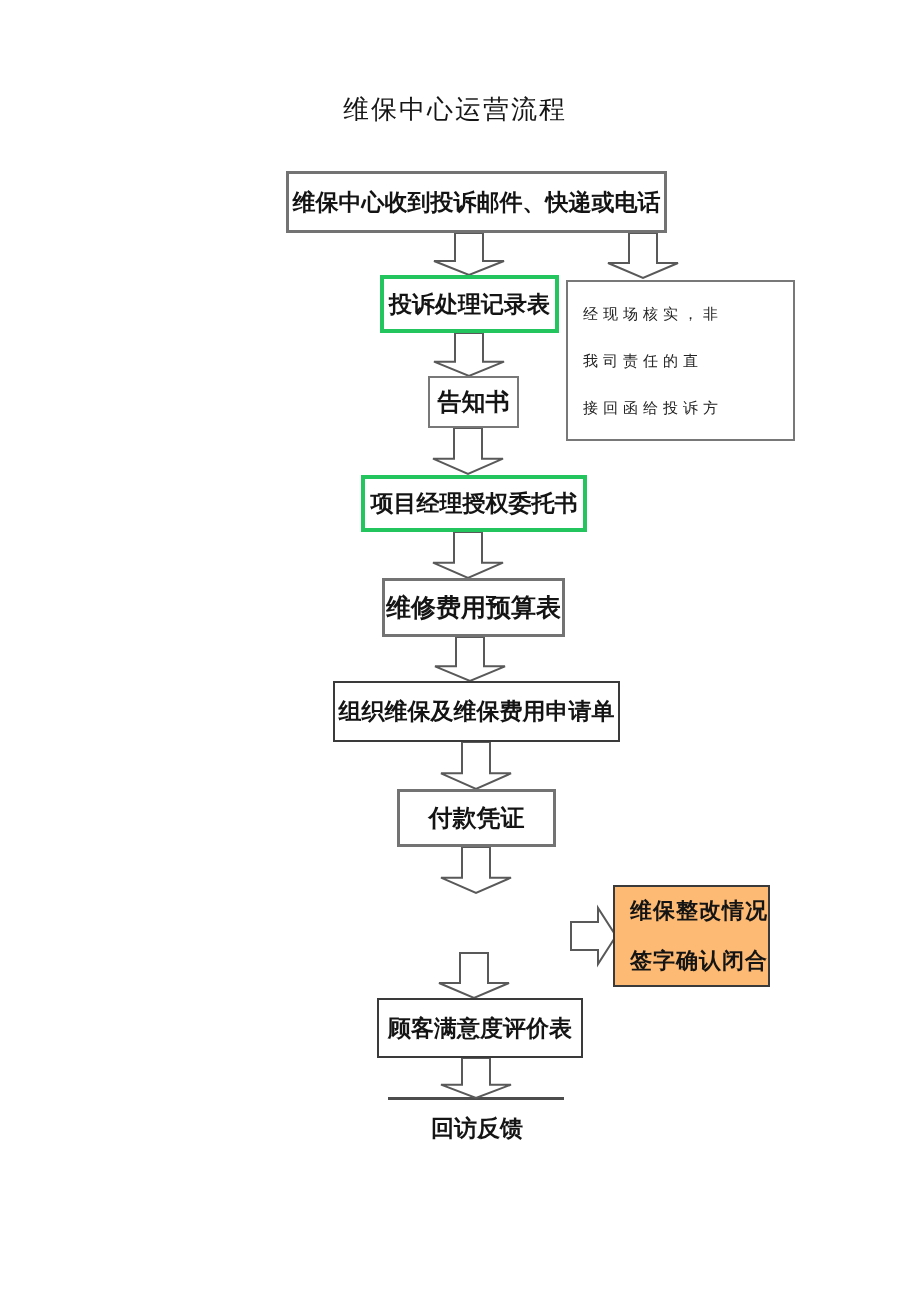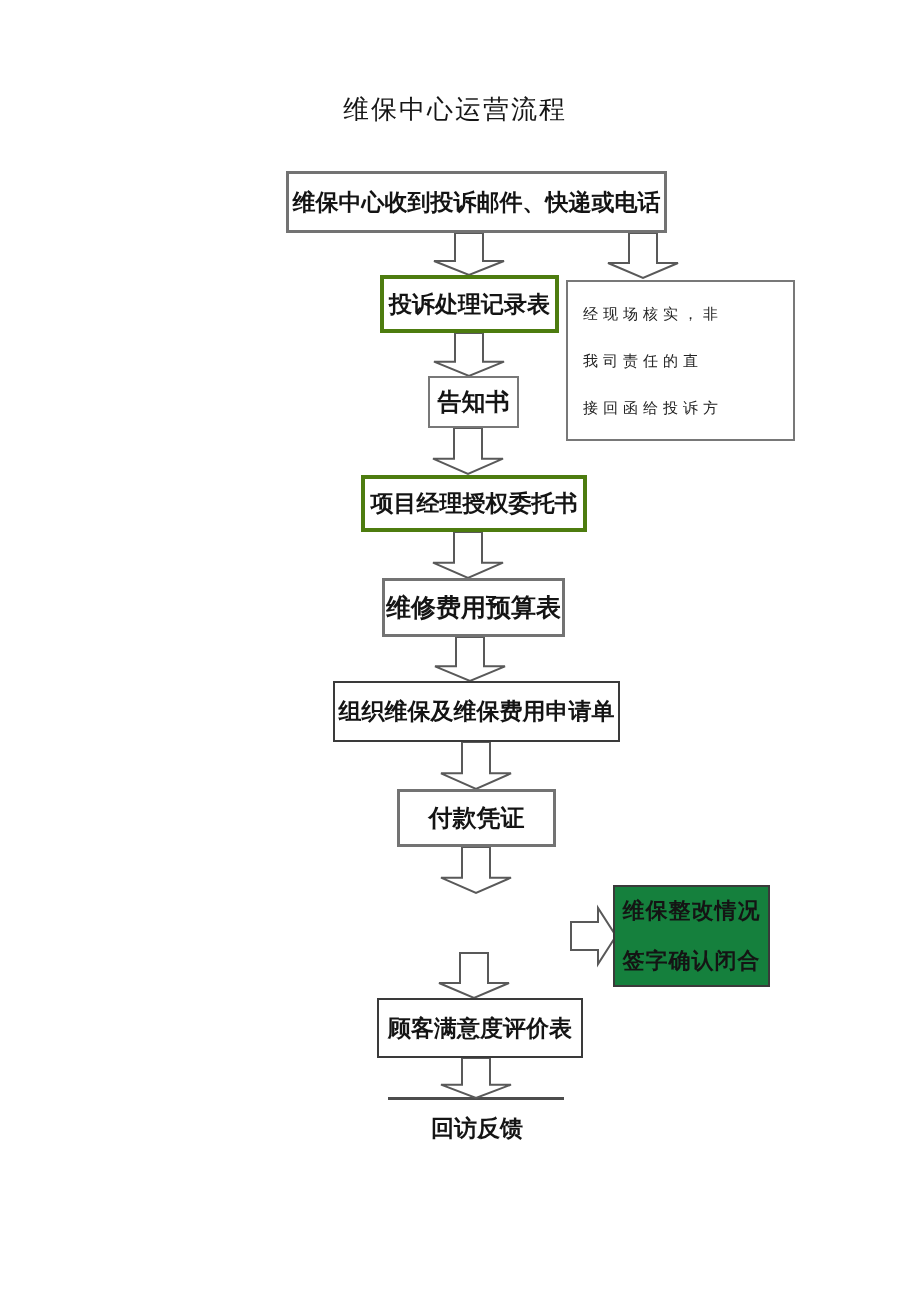--- a/index.html
+++ b/index.html
@@ -29,21 +29,21 @@
     background: #ffffff;
     display: flex;
     align-items: center;
     justify-content: center;
     font-weight: bold;
     font-size: 23px;
     white-space: nowrap;
     z-index: 2;
     color: #141414;
   }
-  .b-bold   { border: 4px solid #4d7c0f; }
+  .b-bold   { border: 4px solid #22c55e; }
   .b-strong { border: 3px solid #737373; }
   .b-med    { border: 2px solid #3a3a3a; }
   .b-light  { border: 2px solid #787878; }
 
   #box-receive      { left: 286px; top: 171px; width: 381px; height: 62px; }
   #box-complaint    { left: 380px; top: 275px; width: 179px; height: 58px; }
   #box-notice       { left: 428px; top: 376px; width:  91px; height: 52px; font-size: 24px; }
   #box-auth         { left: 361px; top: 475px; width: 226px; height: 57px; }
   #box-budget       { left: 382px; top: 578px; width: 183px; height: 59px; font-size: 25px; }
   #box-application  { left: 333px; top: 681px; width: 287px; height: 61px; }
@@ -63,26 +63,26 @@
     letter-spacing: 5px;
     line-height: 47px;
     padding: 9px 0 0 15px;
     white-space: nowrap;
     color: #222;
   }
   #side-rectify {
     position: absolute;
     left: 613px; top: 885px; width: 157px; height: 102px;
     box-sizing: border-box;
-    background: #15803d;
+    background: #fdba74;
     z-index: 2;
     display: flex;
     flex-direction: column;
     justify-content: center;
-    align-items: center;
+    align-items: flex-end;
     font-weight: bold;
     font-size: 22px;
     letter-spacing: 1px;
     line-height: 50px;
     white-space: nowrap;
     color: #141414;
   }
   .arrow {
     position: absolute;
     z-index: 1;

